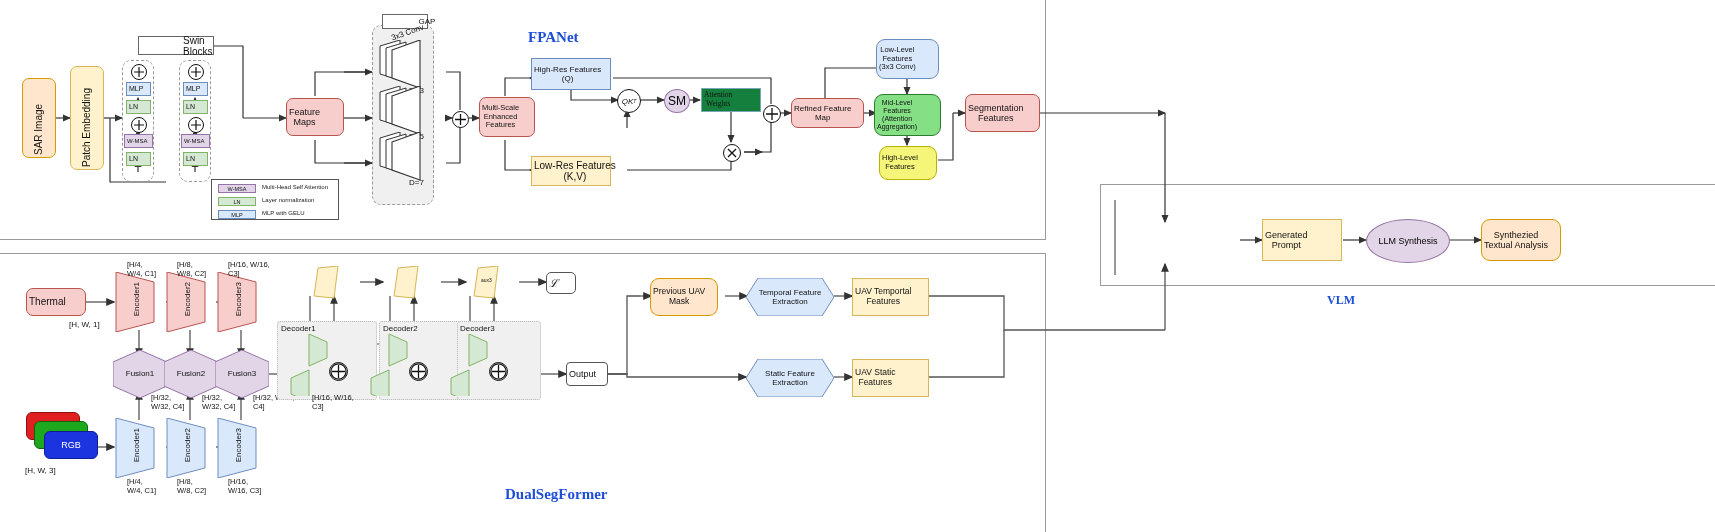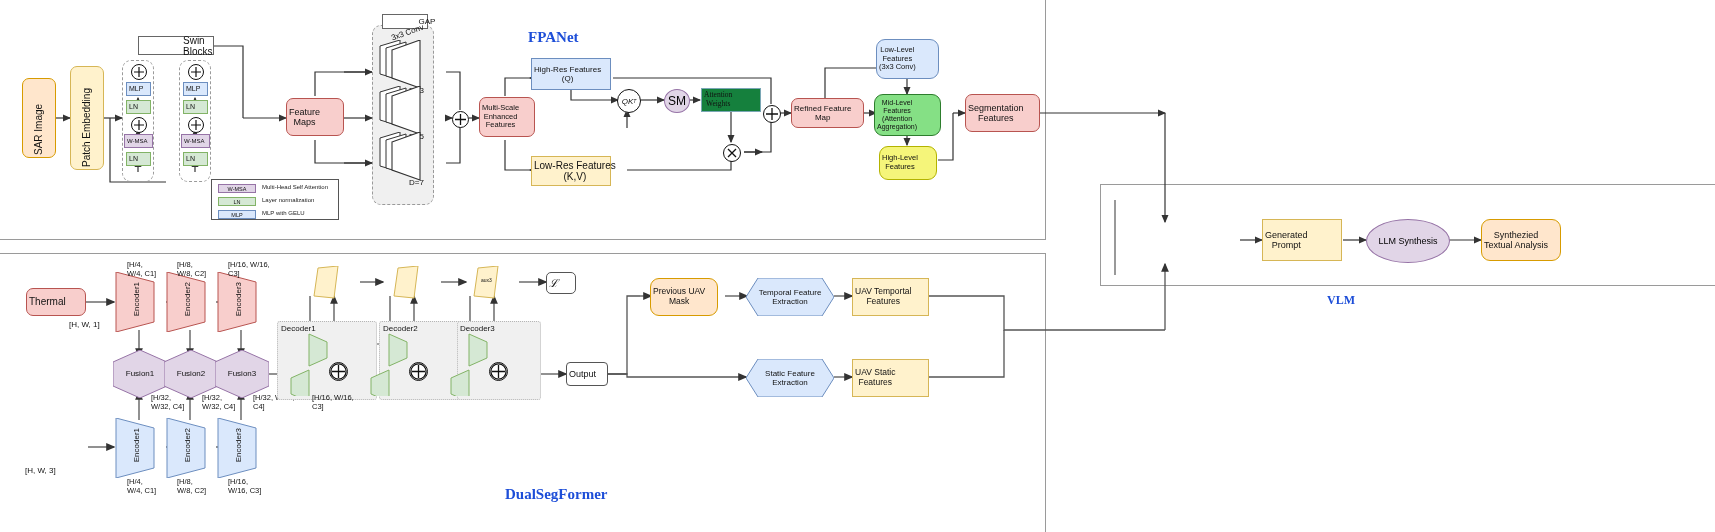--- a/index.html
+++ b/index.html
@@ -360,20 +360,27 @@
   <div class="node round" style="left:1481px;top:219px;width:80px;height:42px;background:#ffe6cc;border:1px solid #d79b00;font-size:9px;white-space:pre;">
     <span>Synthezied
 Textual Analysis</span>
   </div>
 
   <div class="node rect" style="left:26px;top:288px;width:60px;height:28px;background:#f8cecc;border-color:#b85450;font-size:10px;">
     <span>Thermal</span>
   </div>
   <div class="lbl" style="left:25px;top:320px;font-size:8px;padding-left:44px;">[H, W, 1]</div>
 
+  <div class="stack" style="left:26px;top:412px;width:72px;height:55px;">
+    <div style="position:absolute;left:0;top:0;width:52px;height:26px;background:#e02020;border:1px solid #901010;border-radius:6px;"></div>
+    <div style="position:absolute;left:8px;top:9px;width:52px;height:26px;background:#1ea81e;border:1px solid #0d660d;border-radius:6px;"></div>
+    <div style="position:absolute;left:18px;top:19px;width:52px;height:26px;background:#1c34e0;border:1px solid #0f1f90;border-radius:6px;display:flex;align-items:center;justify-content:center;color:#fff;font-size:9px;">
+      <span>RGB</span>
+    </div>
+  </div>
   <div class="lbl" style="left:25px;top:466px;font-size:8px;">[H, W, 3]</div>
 
   <svg class="tr" style="left:114px;top:272px;" width="52" height="60" viewBox="0 0 52 60">
     <path d="M2,0 L40,10 L40,50 L2,60 Z" fill="#f8cecc" stroke="#b85450" stroke-width="1"></path>
   </svg>
   <div class="lbl vtext" style="left:132px;top:282px;font-size:8px;">Encoder1</div>
   <div class="lbl" style="left:127px;top:261px;font-size:7.5px;">[H/4,
 W/4, C1]</div>
 
   <svg class="tr" style="left:165px;top:272px;" width="52" height="60" viewBox="0 0 52 60">

